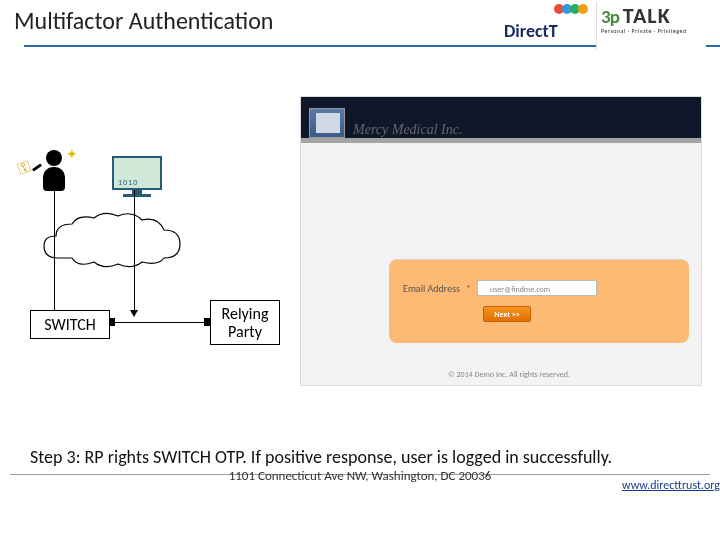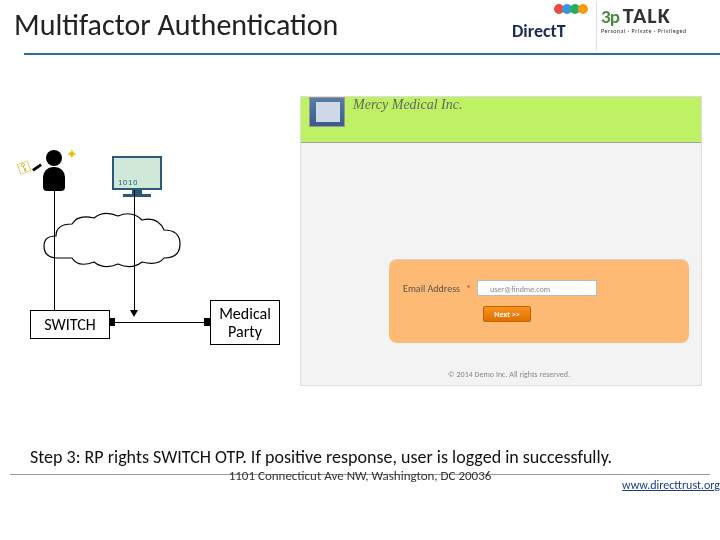--- a/index.html
+++ b/index.html
@@ -1,26 +1,26 @@
 <!DOCTYPE html>
 <html><head>
 <meta charset="utf-8">
 <style>
   * { box-sizing: border-box; margin: 0; padding: 0; }
   body { width: 720px; height: 540px; background: #fff; font-family: Calibri, Arial, sans-serif; position: relative; overflow: hidden; }
 
   .header { position: relative; height: 70px; padding: 6px 14px 0 14px; }
-  .title { font-size: 30px; color: #222; font-weight: 400; }
+  .title { font-size: 24px; color: #222; font-weight: 400; }
   .header-rule { margin-top: 10px; border: none; border-top: 2px solid #2b6aa6; width: 700px; margin-left: 10px; }
 
   .logos { position: absolute; top: 2px; right: 14px; display: flex; align-items: flex-start; gap: 6px; }
   .logo-direct { width: 90px; height: 42px; position: relative; }
   .logo-direct .dots { position: absolute; top: 2px; right: 2px; display: flex; }
   .logo-direct .dots span { width: 10px; height: 10px; border-radius: 50%; margin-left: -2px; }
-  .logo-direct .txt { position: absolute; bottom: 2px; left: 12px; font-weight: 700; font-size: 18px; color: #1a2a5a; }
+  .logo-direct .txt { position: absolute; bottom: 2px; left: 4px; font-weight: 700; font-size: 18px; color: #1a2a5a; }
   .logo-talk { width: 110px; height: 48px; background: #fff; position: relative; border-left: 1px solid #ddd; padding-left: 4px; }
   .logo-talk .sp { font-size: 19px; font-weight: 800; color: #4a8a3c; letter-spacing: -1px; }
   .logo-talk .talk { font-size: 22px; font-weight: 800; color: #333; margin-left: 4px; letter-spacing: 1px; }
   .logo-talk .tag { font-size: 6px; color: #333; letter-spacing: 0.5px; margin-top: -2px; }
 
   .diagram { position: absolute; top: 150px; left: 30px; width: 240px; height: 190px; }
   .actor { position: absolute; top: 0; left: 6px; width: 36px; height: 60px; }
   .actor .head { width: 16px; height: 16px; background: #000; border-radius: 50%; margin: 0 auto; }
   .actor .body { width: 22px; height: 24px; background: #000; border-radius: 10px 10px 4px 4px; margin: 1px auto 0; }
   .actor .arm { position: absolute; top: 16px; left: -4px; width: 10px; height: 3px; background: #000; transform: rotate(-35deg); }
@@ -44,21 +44,21 @@
   .arrow.head.h2 { top: 160px; left: 100px; }
   .arrow.h-line { position: absolute; top: 172px; left: 84px; width: 92px; height: 1px; background: #000; }
   .arrow.h-head-l { position: absolute; top: 168px; left: 78px; width: 0; height: 0; border-top: 4px solid transparent; border-bottom: 4px solid transparent; border-right: 7px solid #000; }
   .arrow.h-head-r { position: absolute; top: 168px; left: 174px; width: 0; height: 0; border-top: 4px solid transparent; border-bottom: 4px solid transparent; border-left: 7px solid #000; }
 
   .node { position: absolute; border: 1px solid #000; background: #fff; padding: 4px 8px; font-size: 16px; text-align: center; }
   .node.switch { top: 160px; left: 0; width: 80px; }
   .node.rp { top: 150px; left: 180px; width: 70px; line-height: 1.1; }
 
   .browser { position: absolute; top: 96px; left: 300px; width: 402px; height: 290px; background: #f3f3f3; border: 1px solid #ddd; }
-  .browser .topbar { height: 46px; background: #bef264; border-bottom: 1px solid #a3a3a3; display: flex; align-items: flex-start; padding-left: 8px; gap: 8px; }
+  .browser .topbar { height: 46px; background: #0f172a; border-bottom: 5px solid #a3a3a3; display: flex; align-items: flex-end; padding-left: 8px; gap: 8px; }
   .topbar .thumb { width: 36px; height: 30px; background: linear-gradient(#5a7aa8, #3a5a88); border: 1px solid #999; position: relative; }
   .topbar .thumb::after { content: ""; position: absolute; top: 4px; left: 6px; width: 24px; height: 20px; background: #cfd8e6; }
   .topbar .brand { font-family: Georgia, serif; font-size: 14px; color: #666; font-style: italic; }
   .form { position: absolute; top: 118px; left: 88px; width: 300px; height: 84px; background: #fdba74; border-top: 1px solid #d6d2c8; border-radius: 8px; padding: 20px 14px 10px 14px; margin-top: 44px; }
   .form-row { display: flex; align-items: center; gap: 6px; font-size: 10px; color: #555; }
   .form-row .req { color: #c33; }
   .form-row .inp { flex: 0 0 120px; height: 16px; border: 1px solid #bbb; background: #fff; font-size: 8px; color: #888; padding: 0 12px; line-height: 16px; }
   .next-btn { margin-top: 10px; margin-left: 80px; width: 48px; height: 16px; background: linear-gradient(#f7931e, #e07000); border: 1px solid #c96000; border-radius: 2px; color: #fff; font-size: 8px; font-weight: 700; text-align: center; line-height: 15px; }
   .copyright { position: absolute; bottom: 6px; left: 16px; right: 0; text-align: center; font-size: 8px; color: #888; }
 
@@ -109,21 +109,21 @@
     </svg>
   </div>
   <div class="arrow v1"></div>
   <div class="arrow head h1"></div>
   <div class="arrow v2"></div>
   <div class="arrow head h2"></div>
   <div class="arrow h-line"></div>
   <div class="arrow h-head-l"></div>
   <div class="arrow h-head-r"></div>
   <div class="node switch">SWITCH</div>
-  <div class="node rp">Medical Party</div>
+  <div class="node rp">Relying Party</div>
 </div>
 
 <div class="browser">
   <div class="topbar">
     <div class="thumb"></div>
     <div class="brand">Mercy Medical Inc.</div>
   </div>
   <div class="form">
     <div class="form-row">
       <span>Email Address</span>

